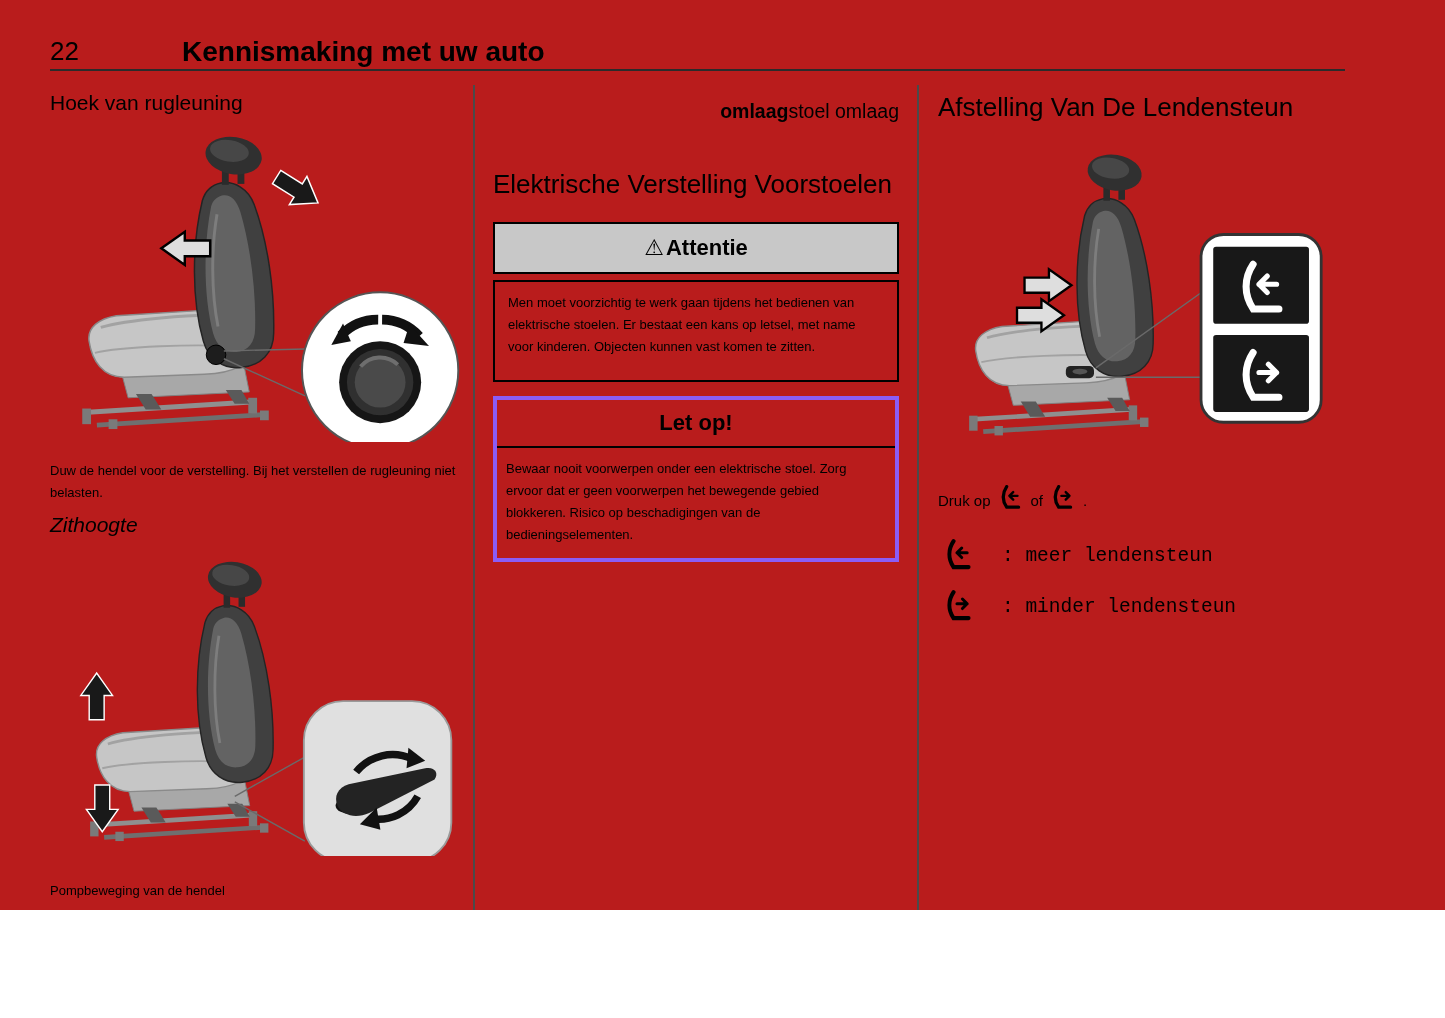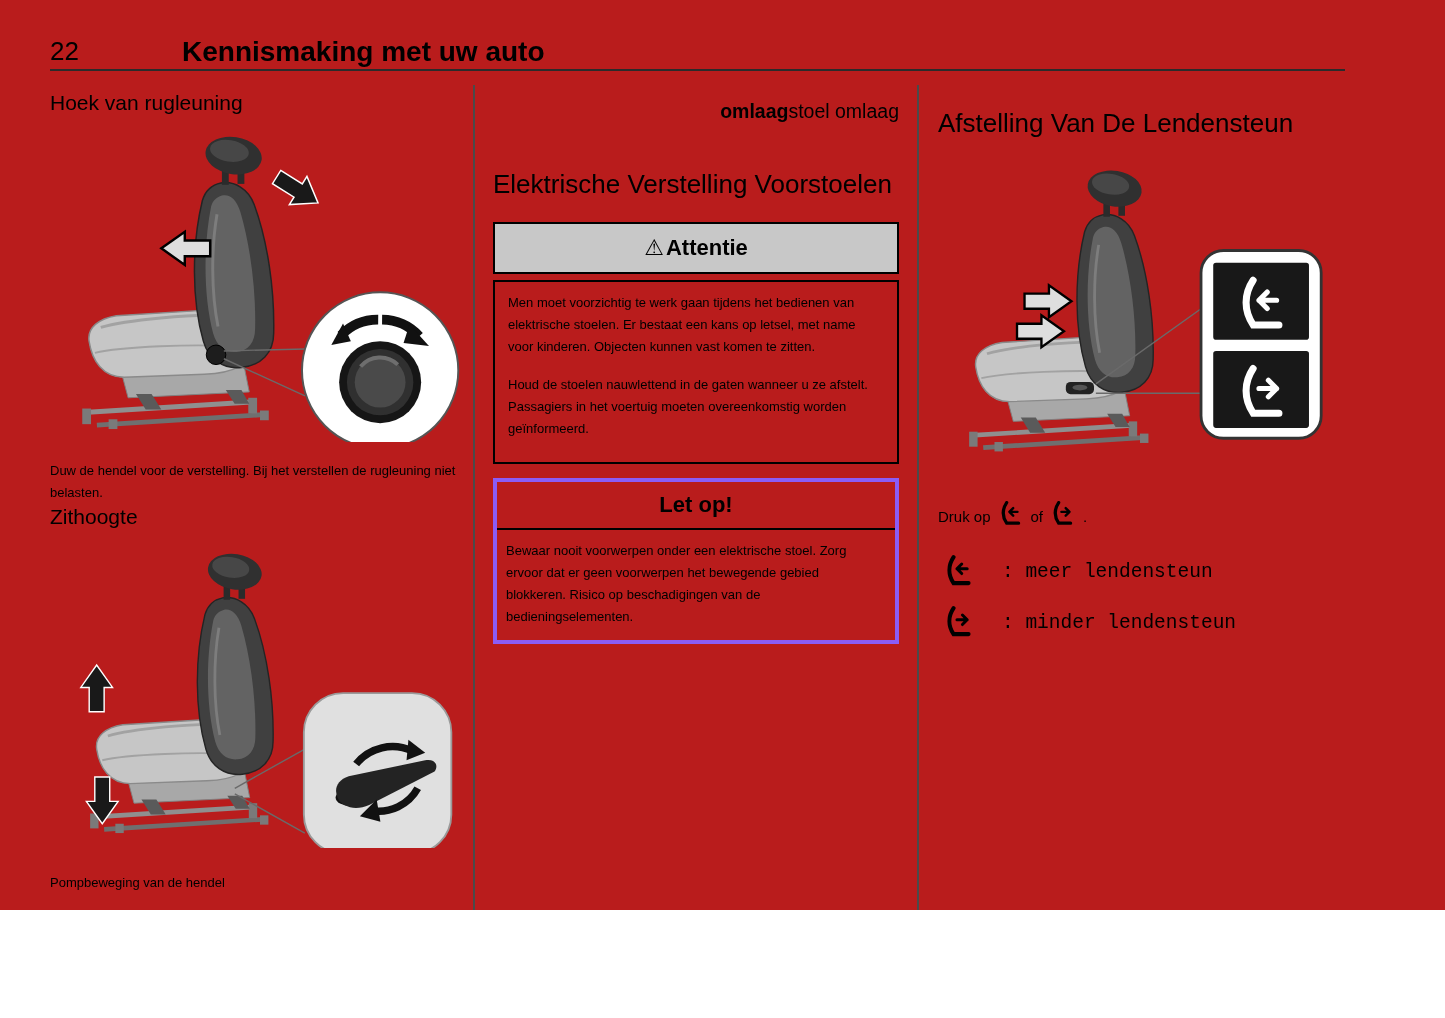--- a/index.html
+++ b/index.html
@@ -26,42 +26,42 @@
   figure { margin:0; }
   .fig { display:block; }
 
   .defrow { font-size:19.5px; padding-left:8px; line-height:26px; }
   .defrow .term { font-weight:bold; display:inline-block; width:150px; }
   .col2 .defrow { padding-left:7px; margin-top:10px;text-align:right; }
   .col2 .defrow .term { width:157px; }
 
   .col1 .fig1 { margin-top:10px; }
   .col1 .cap1 { margin-top:18px; }
-  .col1 h2.h2b { margin-top:0; }
+  .col1 h2.h2b { margin-top:8px;font-style:italic; }
   .col1 .fig2 { margin-top:10px; }
   .col1 .cap2 { margin-top:24px; }
   .col1 .defrow { margin-top:20px; }
 
   .col2 h1.sec { margin-top:43px; }
   .warning-box { margin-top:20px; }
   .warning-header {
     border:2px solid #000; background:#c8c8c8; text-align:center;
     font-size:22px; font-weight:bold; padding:11px 0;
   }
   .warning-header .warn-icon { font-weight:normal; margin-right:2px; }
   .warning-body { border:2px solid #000; margin-top:6px; padding:10px 13px 6px 13px; }
   .warning-body p { margin-bottom:16px; }
   .notice-box { margin-top:14px; border:4px solid #8b5cf6; }
   .notice-header {
     text-align:center; font-size:22px; font-weight:bold;
     padding:10px 0; border-bottom:2px solid #000;
   }
   .notice-body { padding:10px 13px 12px 9px; }
 
-  .col3 h1.sec { margin-top:18px; }
+  .col3 h1.sec { margin-top:2px; }
   .col3 .fig3 { margin-top:10px; }
   .press { margin-top:30px; font-size:15px; }
   .press > * { vertical-align:middle; }
   .press .t { margin-right:8px; }
   .press .inline-icon { margin-right:8px; position:relative; top:-2px; }
   .legend { margin-top:26px; }
   .legend-row { display:flex; align-items:center; margin-bottom:18px; }
   .legend-row .legend-icon { margin-left:6px; margin-right:28px; flex:0 0 auto; }
   .legend-row .legend-label { font-size:19.5px;font-family:Liberation Mono, monospace; }
 
@@ -182,21 +182,20 @@
     </div>
 
     <h1 class="sec">Elektrische Verstelling Voorstoelen</h1>
 
     <div class="warning-box">
       <div class="warning-header">
         <span class="warn-icon">⚠</span><span>Attentie</span>
       </div>
       <div class="warning-body">
         <p class="body">Men moet voorzichtig te werk gaan tijdens het bedienen van elektrische stoelen. Er bestaat een kans op letsel, met name voor kinderen. Objecten kunnen vast komen te zitten.</p>
-        <p class="body">Houd de stoelen nauwlettend in de gaten wanneer u ze afstelt. Passagiers in het voertuig moeten overeenkomstig worden geïnformeerd.</p>
       </div>
     </div>
 
     <div class="notice-box">
       <div class="notice-header">Let op!</div>
       <div class="notice-body">
         <p class="body">Bewaar nooit voorwerpen onder een elektrische stoel. Zorg ervoor dat er geen voorwerpen het bewegende gebied blokkeren. Risico op beschadigingen van de bedieningselementen.</p>
       </div>
     </div>
   </section>

